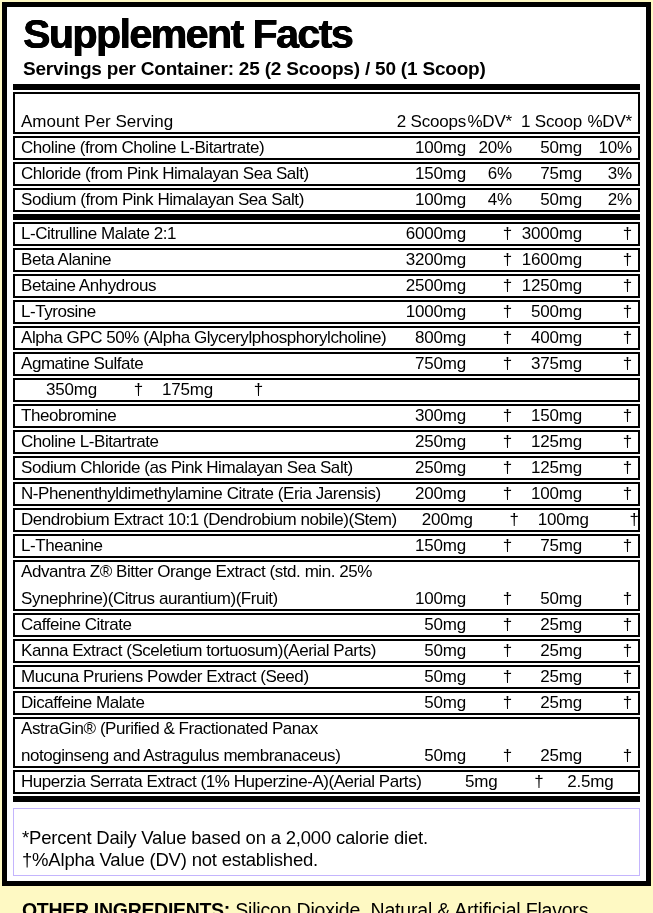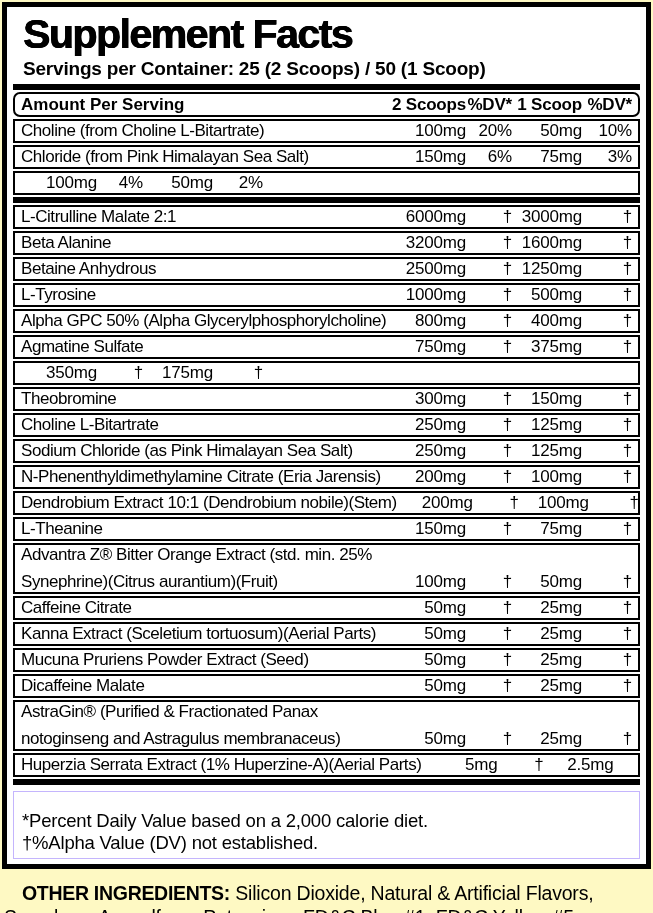--- a/index.html
+++ b/index.html
@@ -61,21 +61,21 @@
   .row .name .l2 { display: block; margin-top: 8px; }
   .row .c {
     flex: 0 0 auto;
     text-align: right;
     letter-spacing: -0.2px;
   }
   .c.a2 { width: 76px; }
   .c.d2 { width: 46px; }
   .c.a1 { width: 70px; }
   .c.d1 { width: 50px; }
-  .header-row { font-weight: bold; padding-top: 1px; border-radius: 7px; }
+  .header-row { font-weight: normal; padding-top: 18px; }
   .header-row .name { letter-spacing: 0; }
   .footnote-box {
     border: 1px solid #c4b5fd;
     margin-top: 6px;
     padding: 18px 8px 4px 8px;
     font-size: 18.5px;
     line-height: 22px;
     letter-spacing: -0.2px;
   }
   .other-ing {
@@ -116,20 +116,21 @@
           <span class="c d1">10%</span>
         </div>
         <div class="row data-row">
           <span class="name"><span>Chloride (from Pink Himalayan Sea Salt)</span></span>
           <span class="c a2">150mg</span>
           <span class="c d2">6%</span>
           <span class="c a1">75mg</span>
           <span class="c d1">3%</span>
         </div>
         <div class="row data-row">
+          <span class="name"><span>Sodium (from Pink Himalayan Sea Salt)</span></span>
           <span class="c a2">100mg</span>
           <span class="c d2">4%</span>
           <span class="c a1">50mg</span>
           <span class="c d1">2%</span>
         </div>
       </div>
 
     <div class="thick-bar"></div>
 
     <div id="blend-rows">

